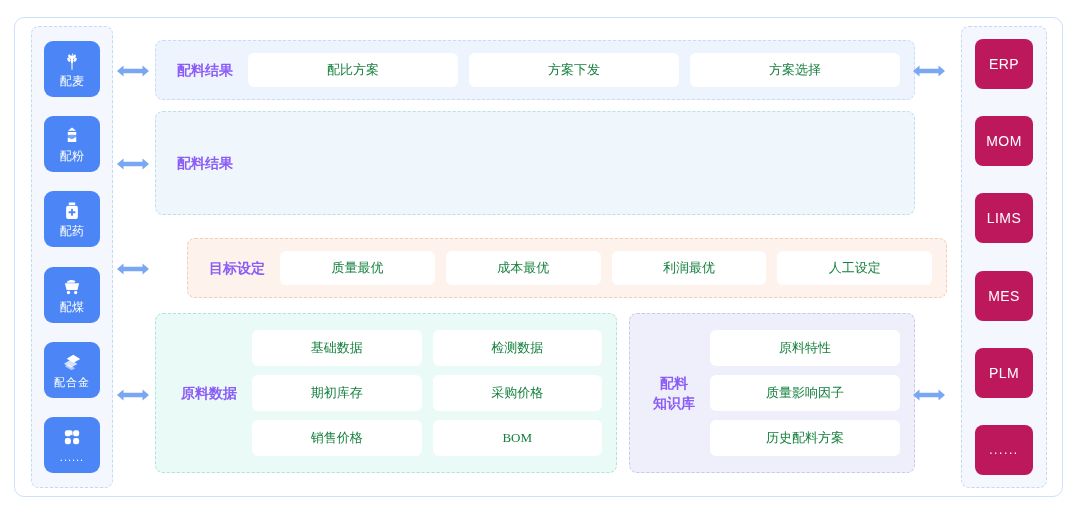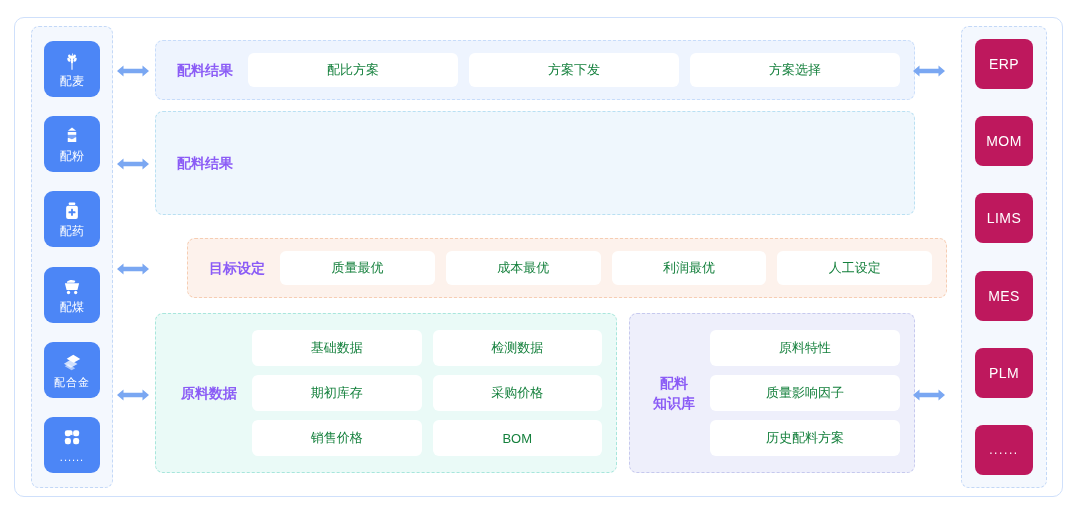--- a/index.html
+++ b/index.html
@@ -173,21 +173,21 @@
   #sec4 { left: 155px; top: 313px; width: 462px; height: 160px; padding: 0 14px 0 16px; }
   #sec5 { left: 629px; top: 313px; width: 286px; height: 160px; padding: 0 14px 0 14px; }
 
   #sec1 .sec-title { width: 66px; margin-right: 10px; }
   #sec2 .sec-title { width: 66px; margin-right: 10px; }
   #sec3 .sec-title { width: 66px; margin-right: 10px; }
   #sec4 .sec-title { width: 74px; margin-right: 6px; }
   #sec5 .sec-title { width: 60px; margin-right: 6px; }
 
   #sec4 .chip, #sec5 .chip { height: 36px; }
-  #sec4 .sec-body, #sec5 .sec-body { gap: 9px; }
+  #sec4 .sec-body, #sec5 .sec-body { gap: 9px; font-family: Liberation Serif, serif; }
 </style>
 </head>
 <body>
 
 <div class="page">
 
   <div class="frame"></div>
 
   <div class="left-rail">
 

